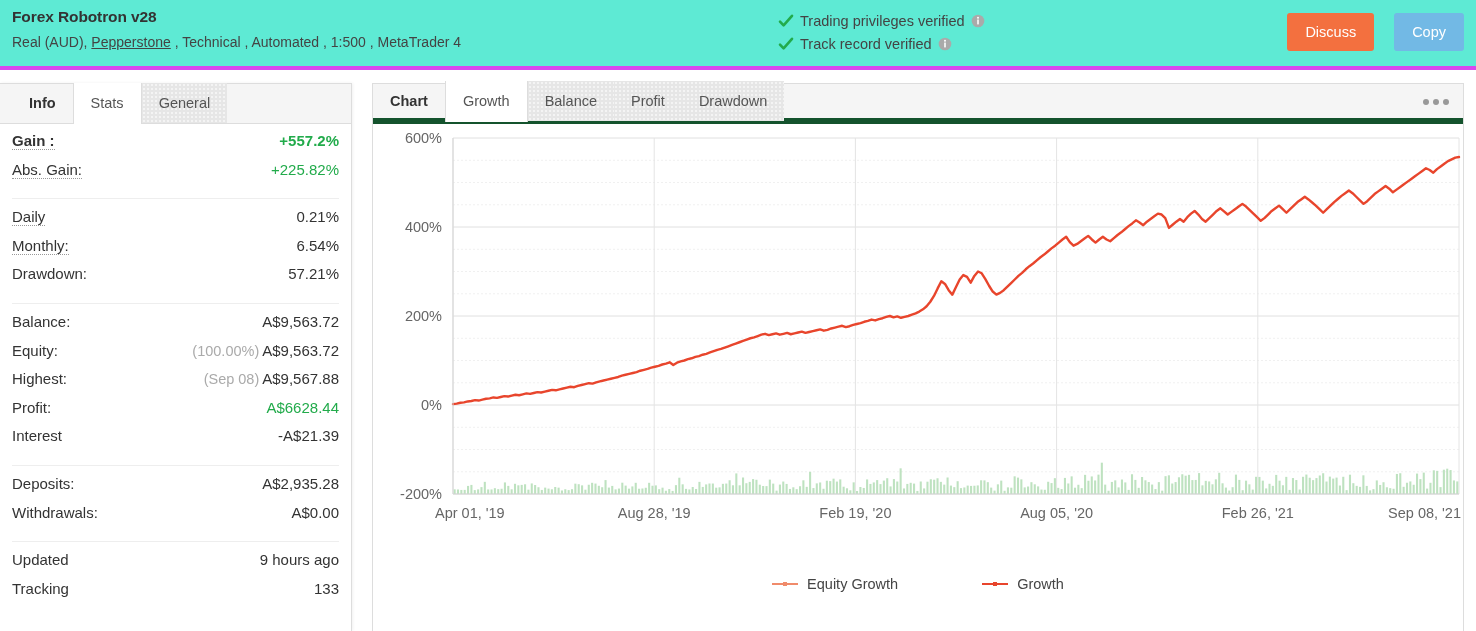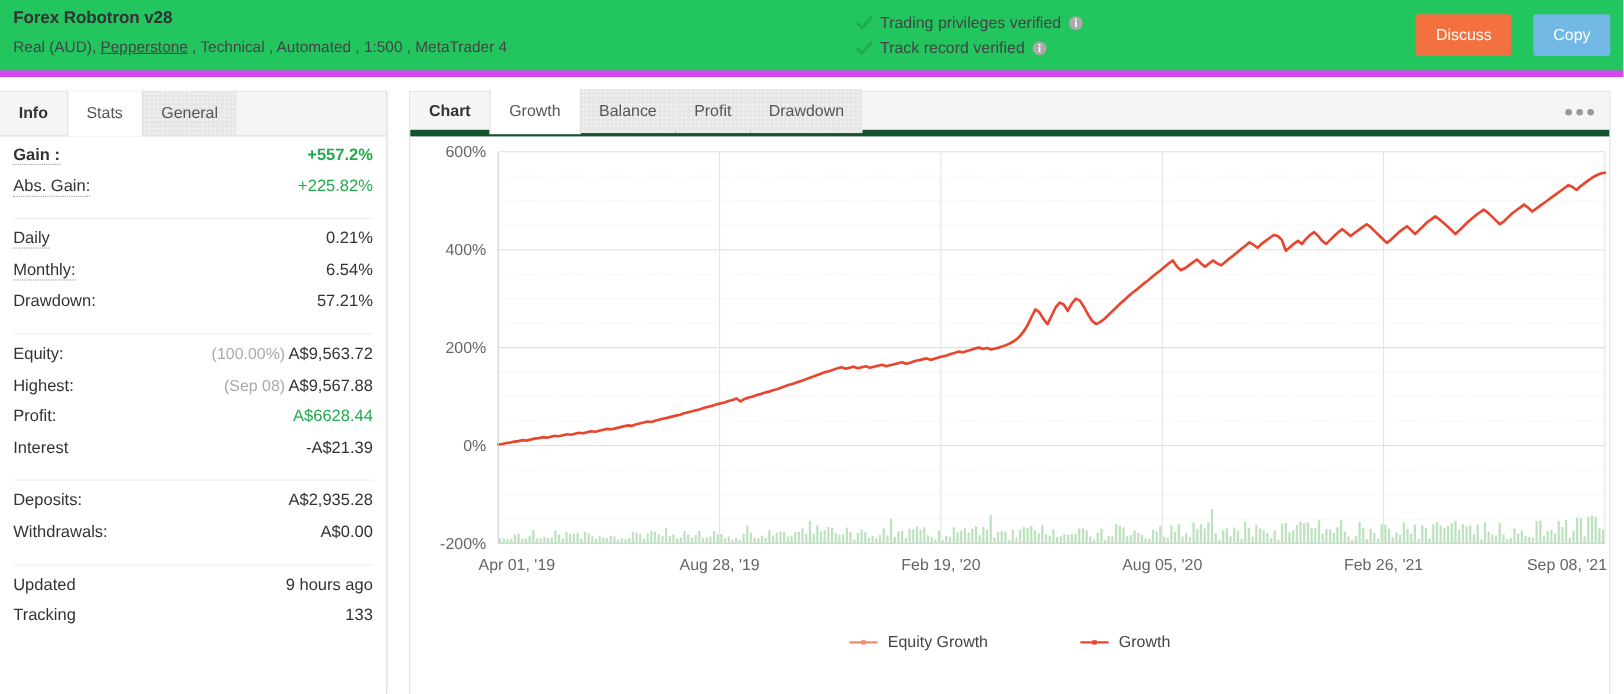--- a/index.html
+++ b/index.html
@@ -10,22 +10,22 @@
     font-family: "Liberation Sans", sans-serif;
     overflow: hidden;
   }
 
   .page { position: relative; width: 1476px; height: 631px; background: #fff; }
 
   
   .header {
     position: relative;
     height: 70px;
-    border-bottom: 6px solid #d946ef;
-    background: #22c55e;
+    border-bottom: 4px solid #d946ef;
+    background: #5eead4;
   }
   .acct-title {
     position: absolute; left: 12px; top: 8px;
     font-size: 15.5px; font-weight: bold; color: #333;
     letter-spacing: -0.1px;
   }
   .acct-meta {
     position: absolute; left: 12px; top: 34px;
     font-size: 14px; color: #444; white-space: nowrap; text-align: center;
   }
@@ -74,21 +74,21 @@
     border: 1px solid #ddd;
     border-left: none;
     border-bottom: none;
     box-shadow: 1px 0 3px rgba(0,0,0,0.06);
   }
   .tabbar {
     position: relative;
     height: 40px;
     background: #f5f5f5;
     border-bottom: 1px solid #ddd;
-    padding-left: 0px;
+    padding-left: 12px;
     display: flex; align-items: flex-end;
   }
   .tab {
     position: relative;
     height: 40px; line-height: 40px;
     padding: 0 17px;
     font-size: 14.5px; color: #555;
     cursor: pointer; white-space: nowrap;
   }
   .tab.first { font-weight: bold; color: #333; }
@@ -231,20 +231,24 @@
           <span class="lbl dotted">Monthly:</span>
           <span class="val">6.54%</span>
         </div>
         <div class="stat-row">
           <span class="lbl">Drawdown:</span>
           <span class="val">57.21%</span>
         </div>
 
         <div class="divider"></div>
 
+        <div class="stat-row">
+          <span class="lbl">Balance:</span>
+          <span class="val">A$9,563.72</span>
+        </div>
         <div class="stat-row">
           <span class="lbl">Equity:</span>
           <span class="val"><span class="sub">(100.00%)</span><span>A$9,563.72</span></span>
         </div>
         <div class="stat-row">
           <span class="lbl">Highest:</span>
           <span class="val"><span class="sub">(Sep 08)</span><span>A$9,567.88</span></span>
         </div>
         <div class="stat-row">
           <span class="lbl">Profit:</span>

